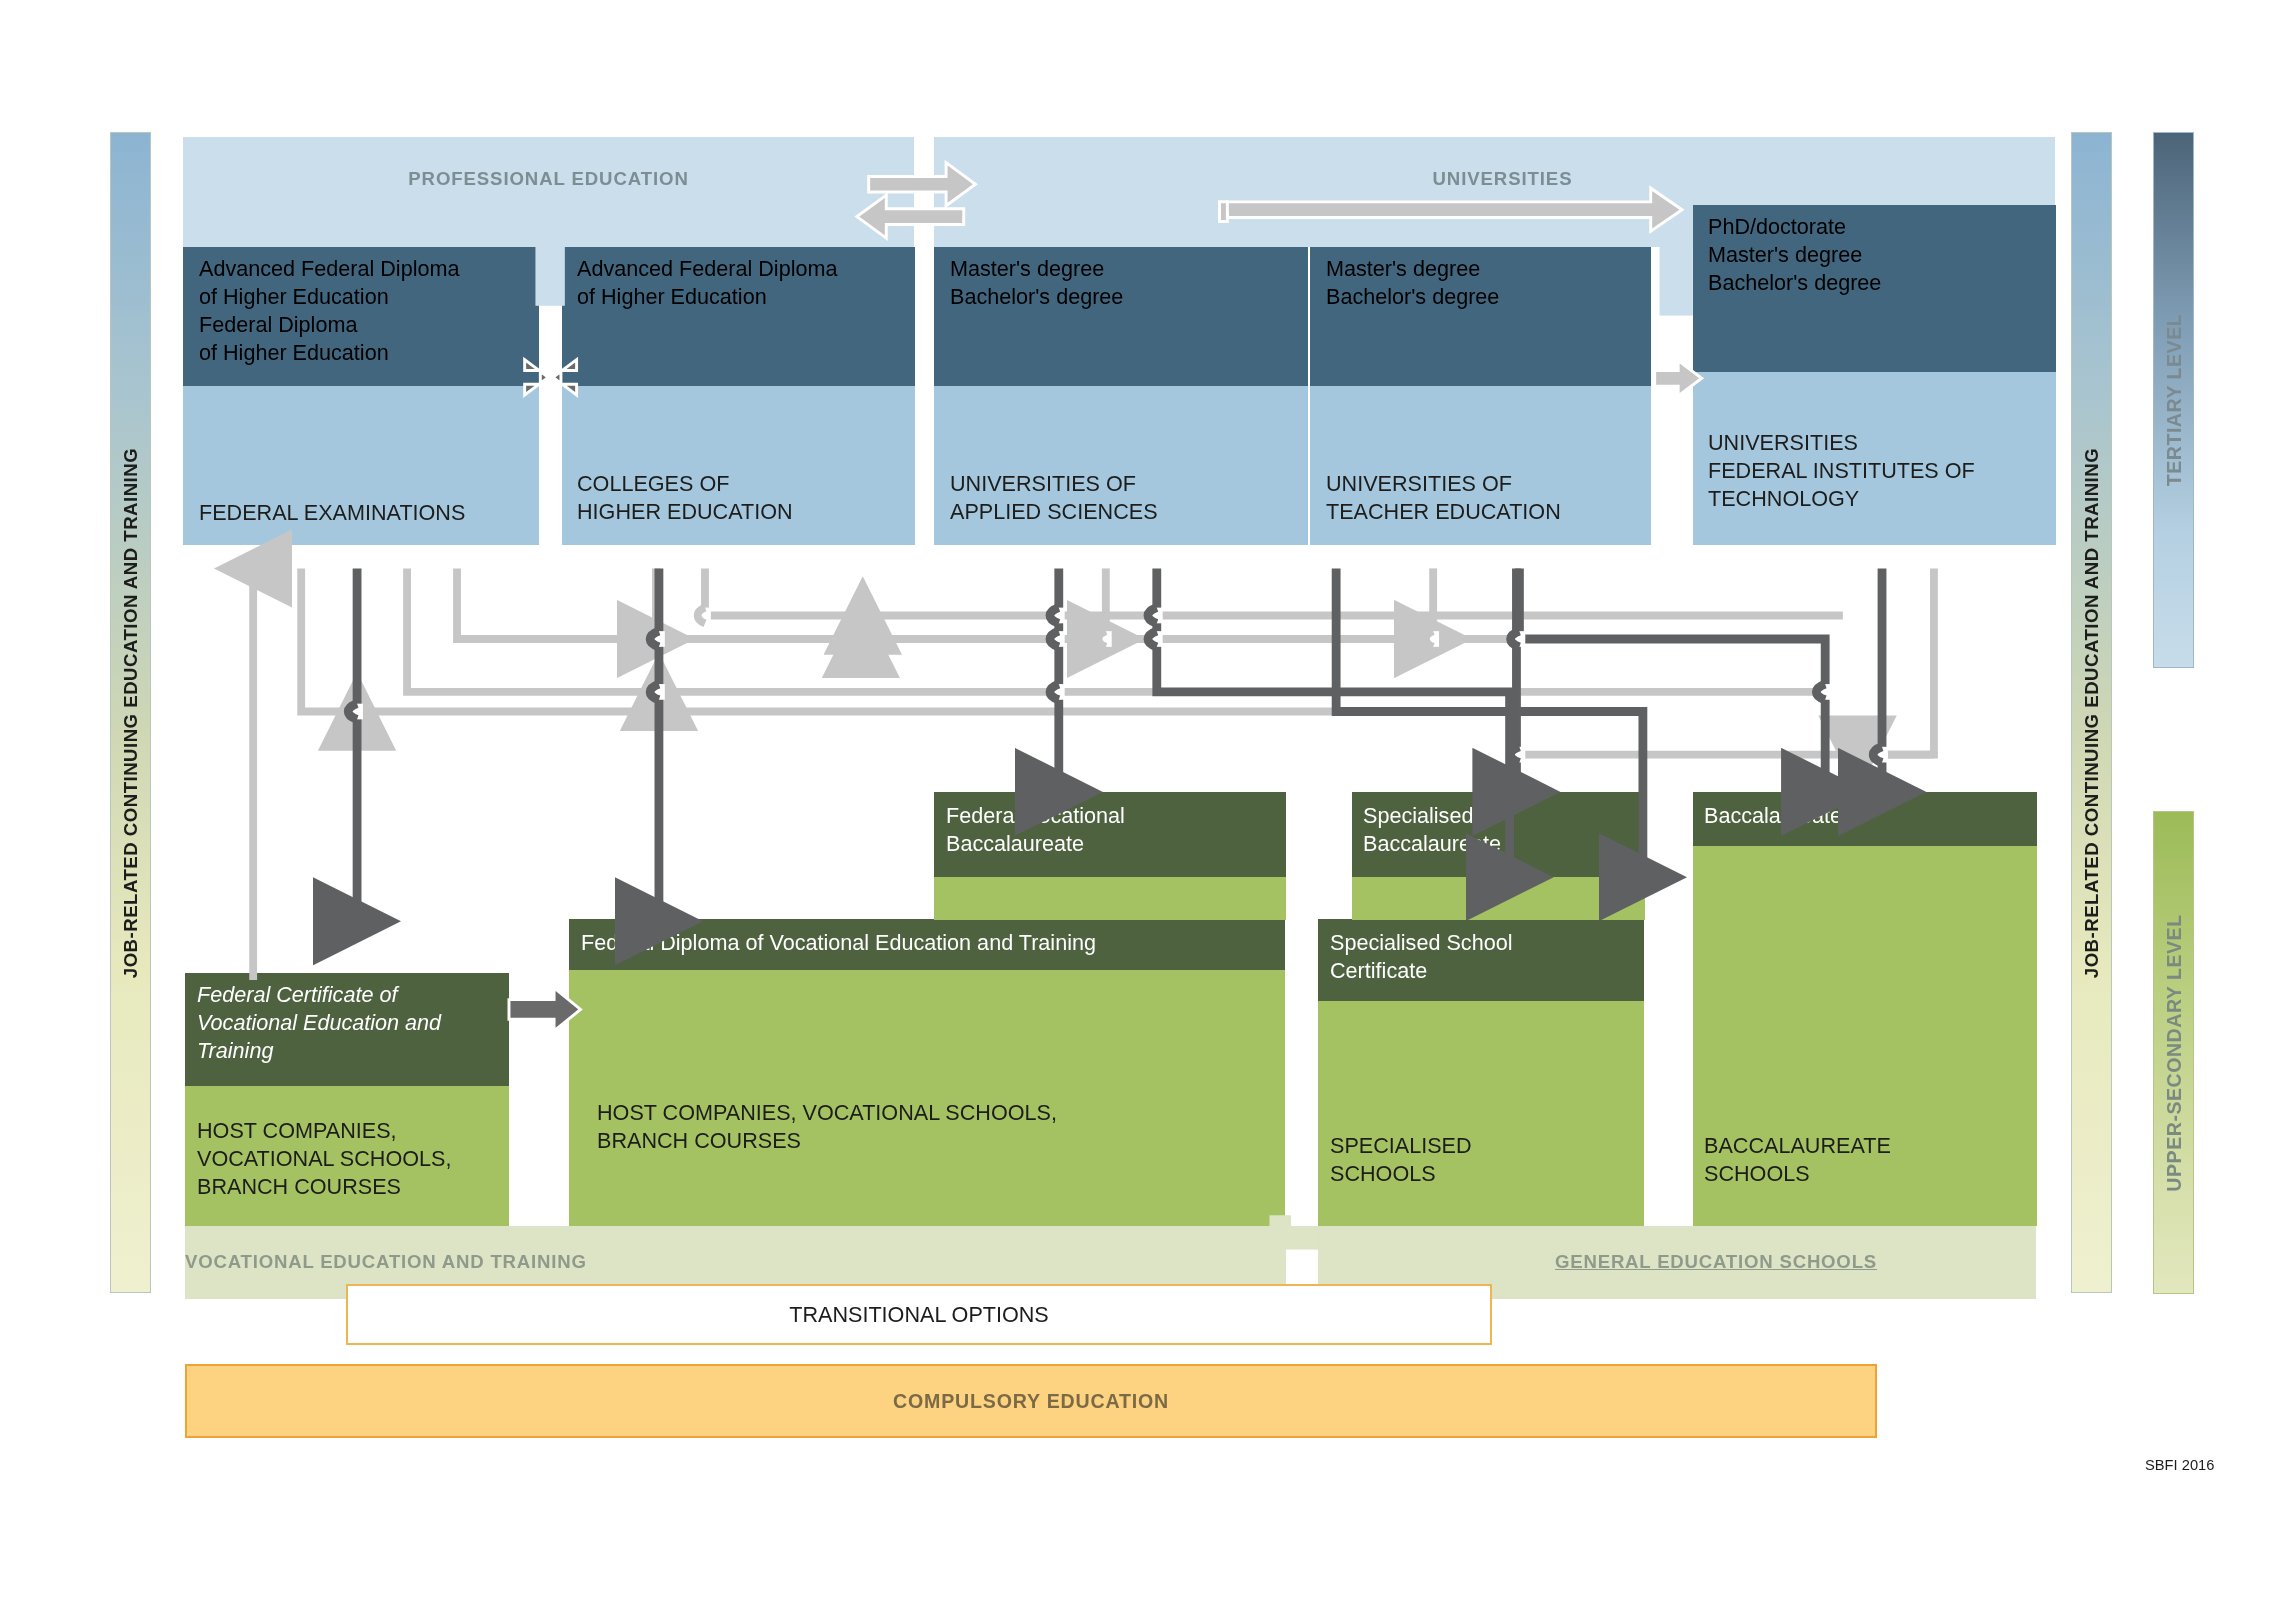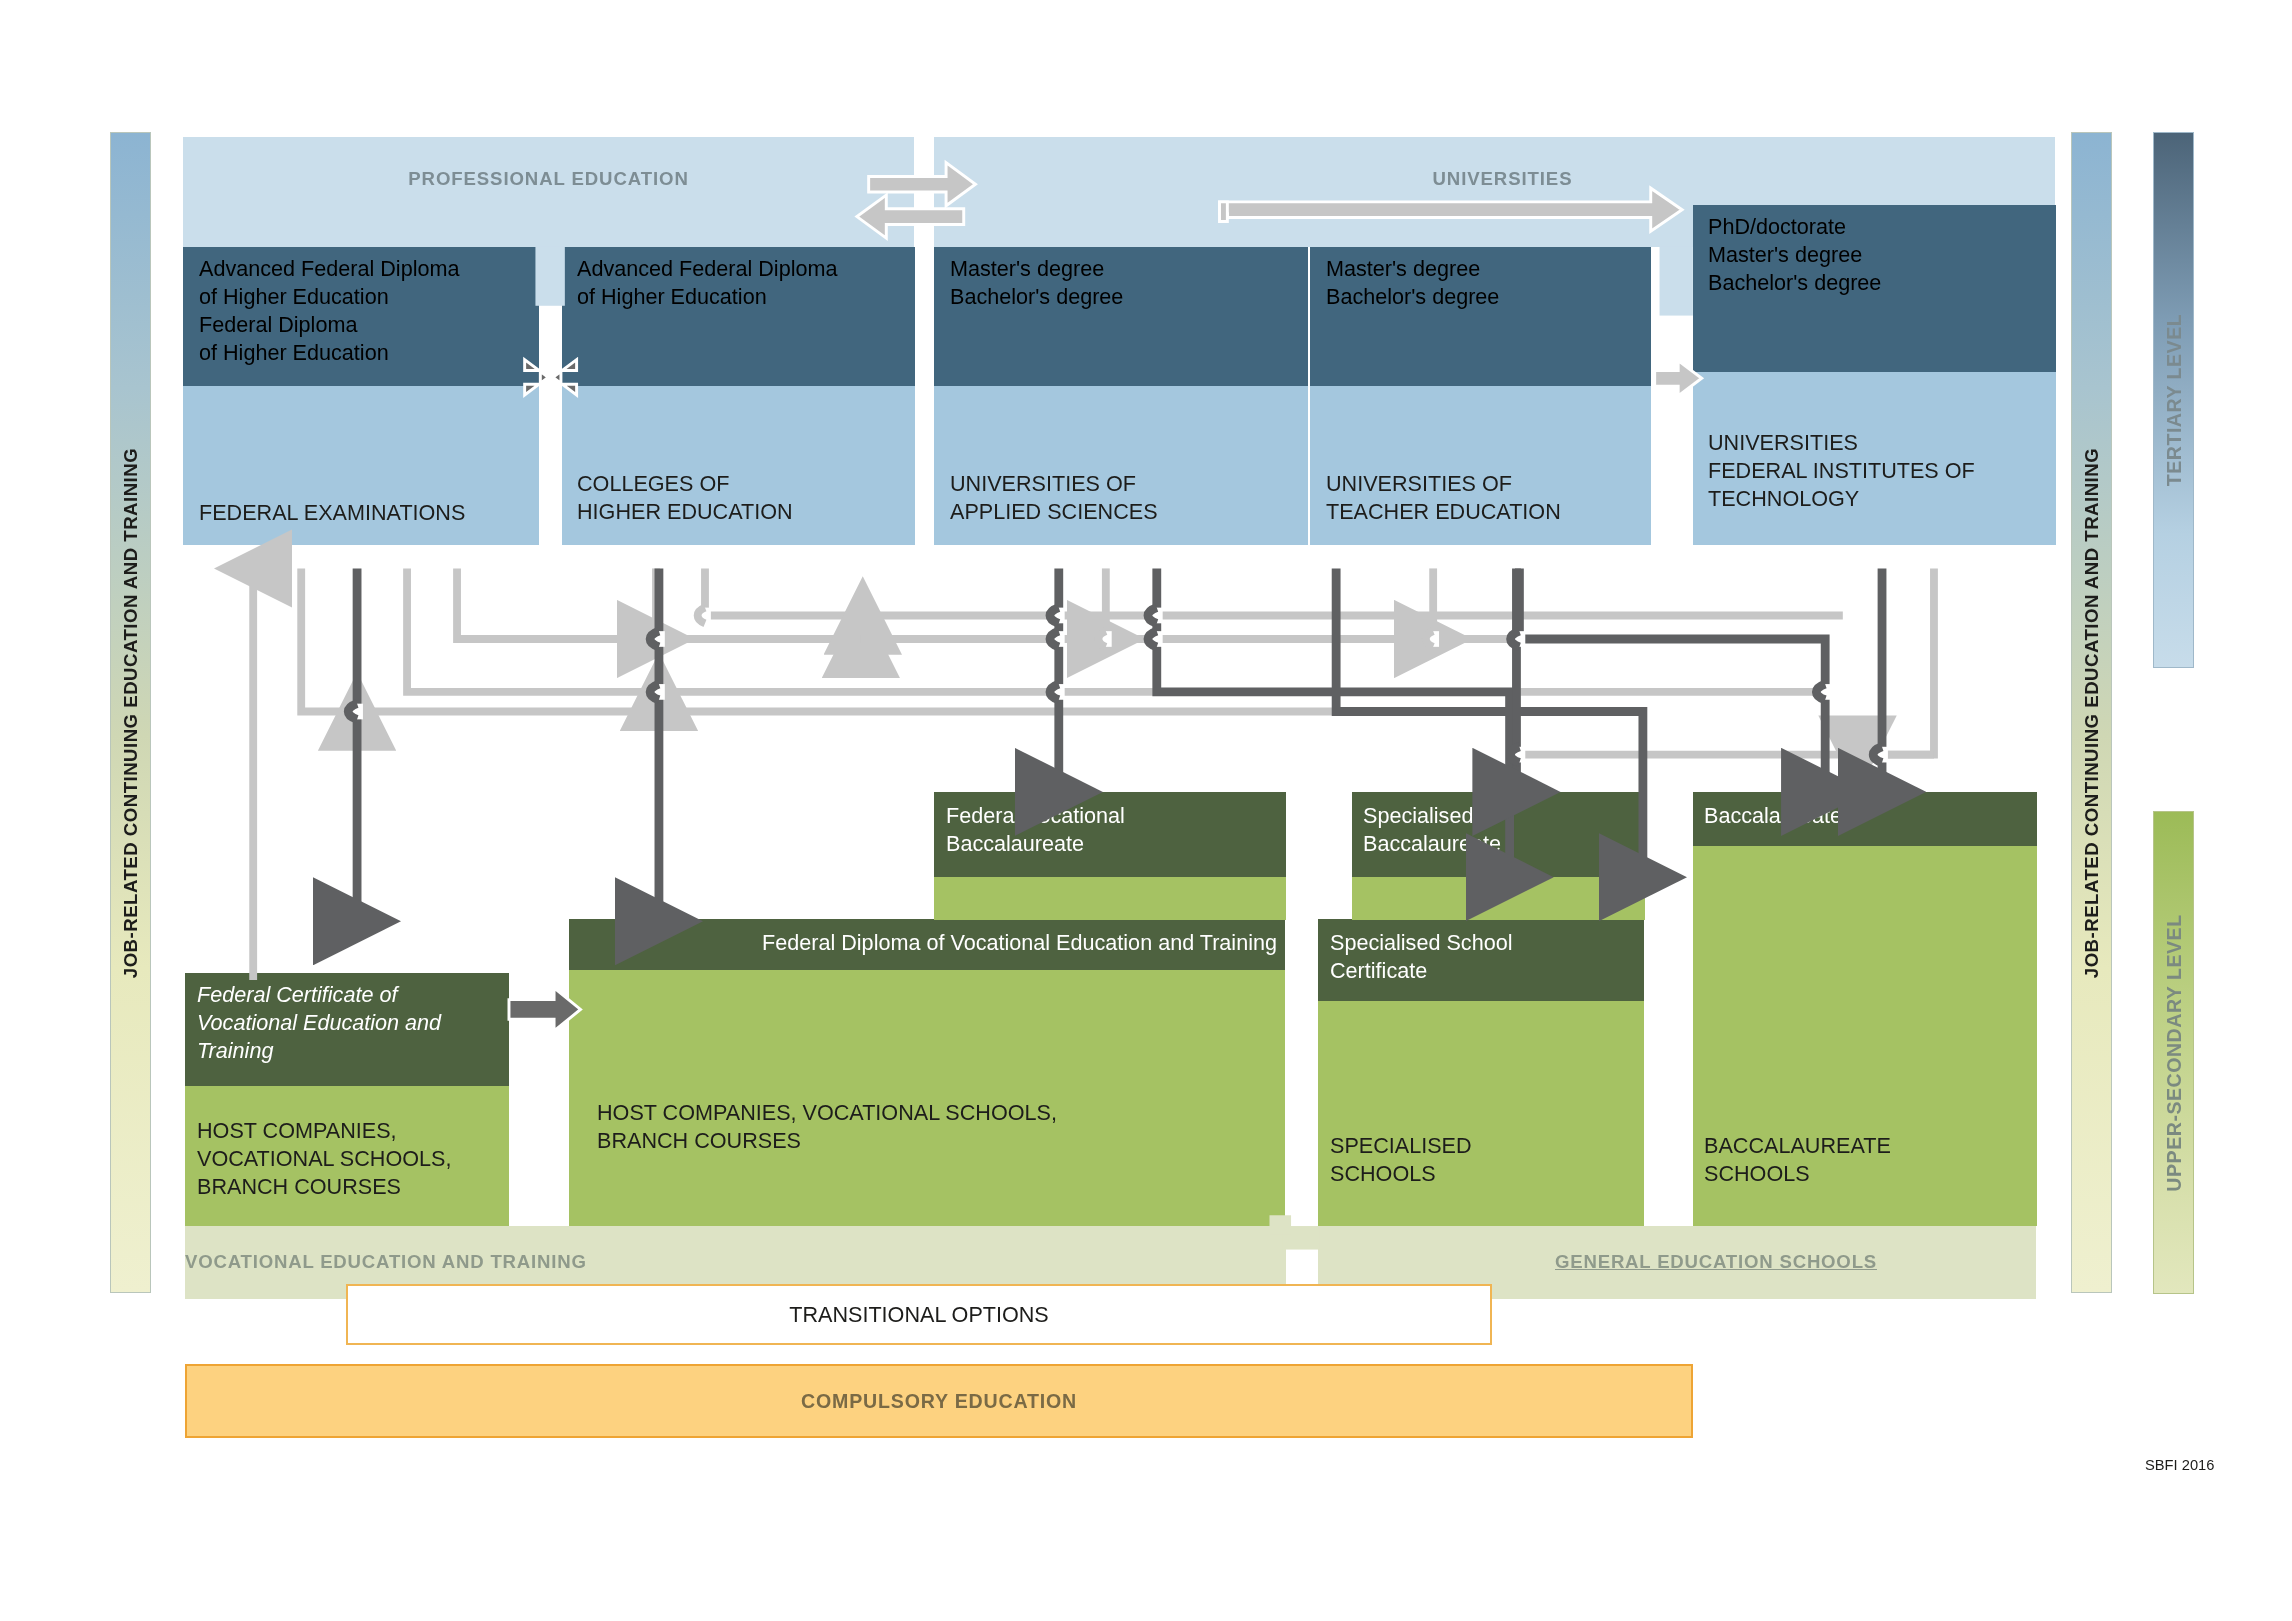--- a/index.html
+++ b/index.html
@@ -149,21 +149,21 @@
   <div class="abs green-dark" style="left:185px;top:973px;width:324px;height:113px;"></div>
   <div class="green-dark-text" style="left:197px;top:981px;width:309px;font-style:italic;">Federal Certificate of
 Vocational Education and
 Training</div>
   <div class="green-inst-text" style="left:197px;top:1117px;width:309px;">HOST COMPANIES,
 VOCATIONAL SCHOOLS,
 BRANCH COURSES</div>
 
   <div class="abs green-light" style="left:569px;top:919px;width:716px;height:307px;"></div>
   <div class="abs green-dark" style="left:569px;top:919px;width:716px;height:51px;"></div>
-  <div class="green-dark-text" style="left:581px;top:929px;width:696px;text-align:right;">Federal Diploma of Vocational Education and Training</div>
+  <div class="green-dark-text" style="left:581px;top:929px;width:696px;">Federal Diploma of Vocational Education and Training</div>
   <div class="green-inst-text" style="left:581px;top:1099px;width:696px;margin-left:16px;">HOST COMPANIES, VOCATIONAL SCHOOLS,
 BRANCH COURSES</div>
 
   <div class="abs green-light" style="left:934px;top:792px;width:352px;height:128px;"></div>
   <div class="abs green-dark" style="left:934px;top:792px;width:352px;height:85px;"></div>
   <div class="green-dark-text" style="left:946px;top:802px;width:333px;">Federal Vocational
 Baccalaureate</div>
 
   <div class="abs green-light" style="left:1318px;top:919px;width:326px;height:307px;"></div>
   <div class="abs green-dark" style="left:1318px;top:919px;width:326px;height:82px;"></div>
@@ -186,21 +186,21 @@
   <div class="abs band-pale" style="left:185px;top:1226px;width:1101px;height:73px;"></div>
   <div class="band-pale-title" style="left:185px;top:1251px;width:1101px;">VOCATIONAL EDUCATION AND TRAINING</div>
 
   <div class="abs band-pale" style="left:1318px;top:1226px;width:718px;height:73px;"></div>
   <div class="band-pale-title" style="left:1318px;top:1251px;width:796px;text-align:center;text-decoration:underline;">GENERAL EDUCATION SCHOOLS</div>
 
   <div class="abs transitional" style="left:346px;top:1284px;width:1146px;height:61px;">
     <span>TRANSITIONAL OPTIONS</span>
   </div>
 
-  <div class="abs compulsory" style="left:185px;top:1364px;width:1508px;height:74px;padding-left:38px;">
+  <div class="abs compulsory" style="left:185px;top:1364px;width:1692px;height:74px;padding-left:38px;">
     <span>COMPULSORY EDUCATION</span>
   </div>
 
   <div class="credit" style="left:2145px;top:1457px;">SBFI 2016</div>
 
   <svg class="overlay" viewBox="0 0 2339 1654">
     <defs>
       <marker id="arrL" markerWidth="10" markerHeight="10" refX="5" refY="5" orient="auto" markerUnits="strokeWidth">
         <path d="M0,10 L5,0 L10,10 z" fill="#c6c6c6"></path>
       </marker>

